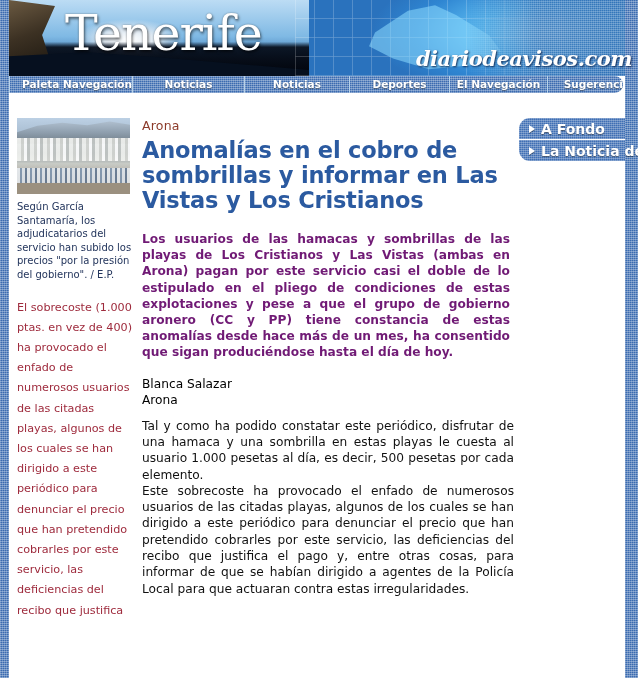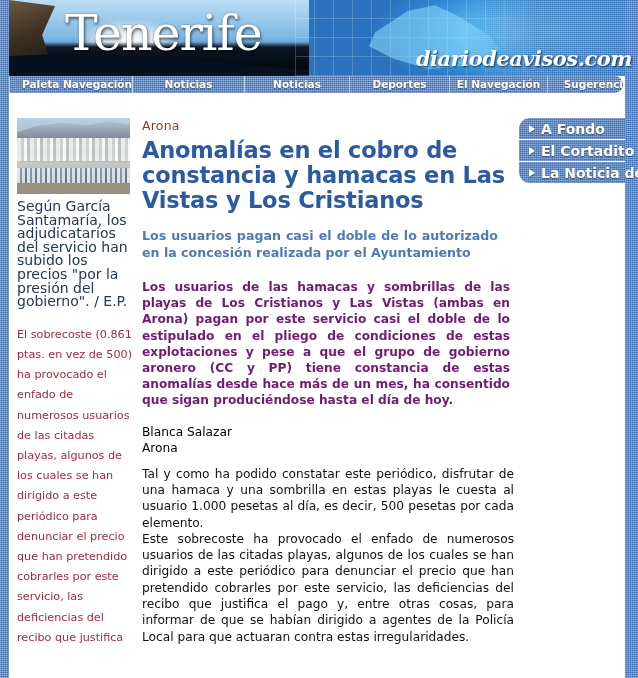--- a/index.html
+++ b/index.html
@@ -157,21 +157,21 @@
     opacity:.92;
   }
   .photo-crowd{
     position:absolute; left:0; bottom:0; width:100%; height:16%;
     background: repeating-linear-gradient(90deg,
       #6f655c 0 2px, #b7ab9d 2px 4px, #4d4views 4px 5px, #8e8375 5px 8px);
     background-color:#9b907f;
   }
   #photo-caption{
     margin-top:6px; width:118px;
-    font-size:14px; line-height:13.6px; color:#23355c;
+    font-size:10px; line-height:13.6px; color:#23355c;
   }
   #left-pullquote{
     margin-top:16px; width:120px;
     font-size:11.2px; line-height:20.2px; color:#9e2a3c;
   }
 
   
   #col-center{ position:absolute; left:133px; top:0; width:372px; }
   #kicker{ font-size:12.5px; color:#8c3b2a; font-weight:normal; letter-spacing:.2px; }
   #headline{
@@ -249,46 +249,41 @@
 
 
   <div id="body">
 
     <div id="col-left">
       <div id="news-photo">
         <div class="photo-buildings"></div>
         <div class="photo-crowd"></div>
       </div>
       <div id="photo-caption">Según García Santamaría, los adjudicatarios del servicio han subido los precios "por la presión del gobierno". / E.P.</div>
-      <div id="left-pullquote">El sobrecoste (0.861 ptas. en vez de 500) ha provocado el enfado de numerosos usuarios de las citadas playas, algunos de los cuales se han dirigido a este periódico para denunciar el precio que han pretendido cobrarles por este servicio, las deficiencias del recibo que justifica</div>
+      <div id="left-pullquote">El sobrecoste (1.000 ptas. en vez de 400) ha provocado el enfado de numerosos usuarios de las citadas playas, algunos de los cuales se han dirigido a este periódico para denunciar el precio que han pretendido cobrarles por este servicio, las deficiencias del recibo que justifica</div>
     </div>
 
     <div id="col-center">
       <div id="kicker">Arona</div>
-      <h1 id="headline">Anomalías en el cobro de constancia y hamacas en Las Vistas y Los Cristianos</h1>
-      <div id="subhead">Los usuarios pagan casi el doble de lo autorizado en la concesión realizada por el Ayuntamiento</div>
+      <h1 id="headline">Anomalías en el cobro de sombrillas y informar en Las Vistas y Los Cristianos</h1>
       <div id="lead">Los usuarios de las hamacas y sombrillas de las playas de Los Cristianos y Las Vistas (ambas en Arona) pagan por este servicio casi el doble de lo estipulado en el pliego de condiciones de estas explotaciones y pese a que el grupo de gobierno aronero (CC y PP) tiene constancia de estas anomalías desde hace más de un mes, ha consentido que sigan produciéndose hasta el día de hoy.</div>
       <div id="byline">
         <div>Blanca Salazar</div>
         <div>Arona</div>
       </div>
       <div class="para">Tal y como ha podido constatar este periódico, disfrutar de una hamaca y una sombrilla en estas playas le cuesta al usuario 1.000 pesetas al día, es decir, 500 pesetas por cada elemento.</div>
       <div class="para tight">Este sobrecoste ha provocado el enfado de numerosos usuarios de las citadas playas, algunos de los cuales se han dirigido a este periódico para denunciar el precio que han pretendido cobrarles por este servicio, las deficiencias del recibo que justifica el pago y, entre otras cosas, para informar de que se habían dirigido a agentes de la Policía Local para que actuaran contra estas irregularidades.</div>
 
     </div>
 
     <div id="col-right">
       <div class="rs-item rs-1">
         <span class="arrow"></span>
         <span class="lbl">A Fondo</span>
       </div>
-      <div class="rs-item rs-2">
-        <span class="arrow"></span>
-        <span class="lbl">El Cortadito</span>
-      </div>
       <div class="rs-item rs-3">
         <span class="arrow"></span>
         <span class="lbl">La Noticia del Día</span>
       </div>
     </div>
 
   </div>
 </div>
 
 </body></html>

